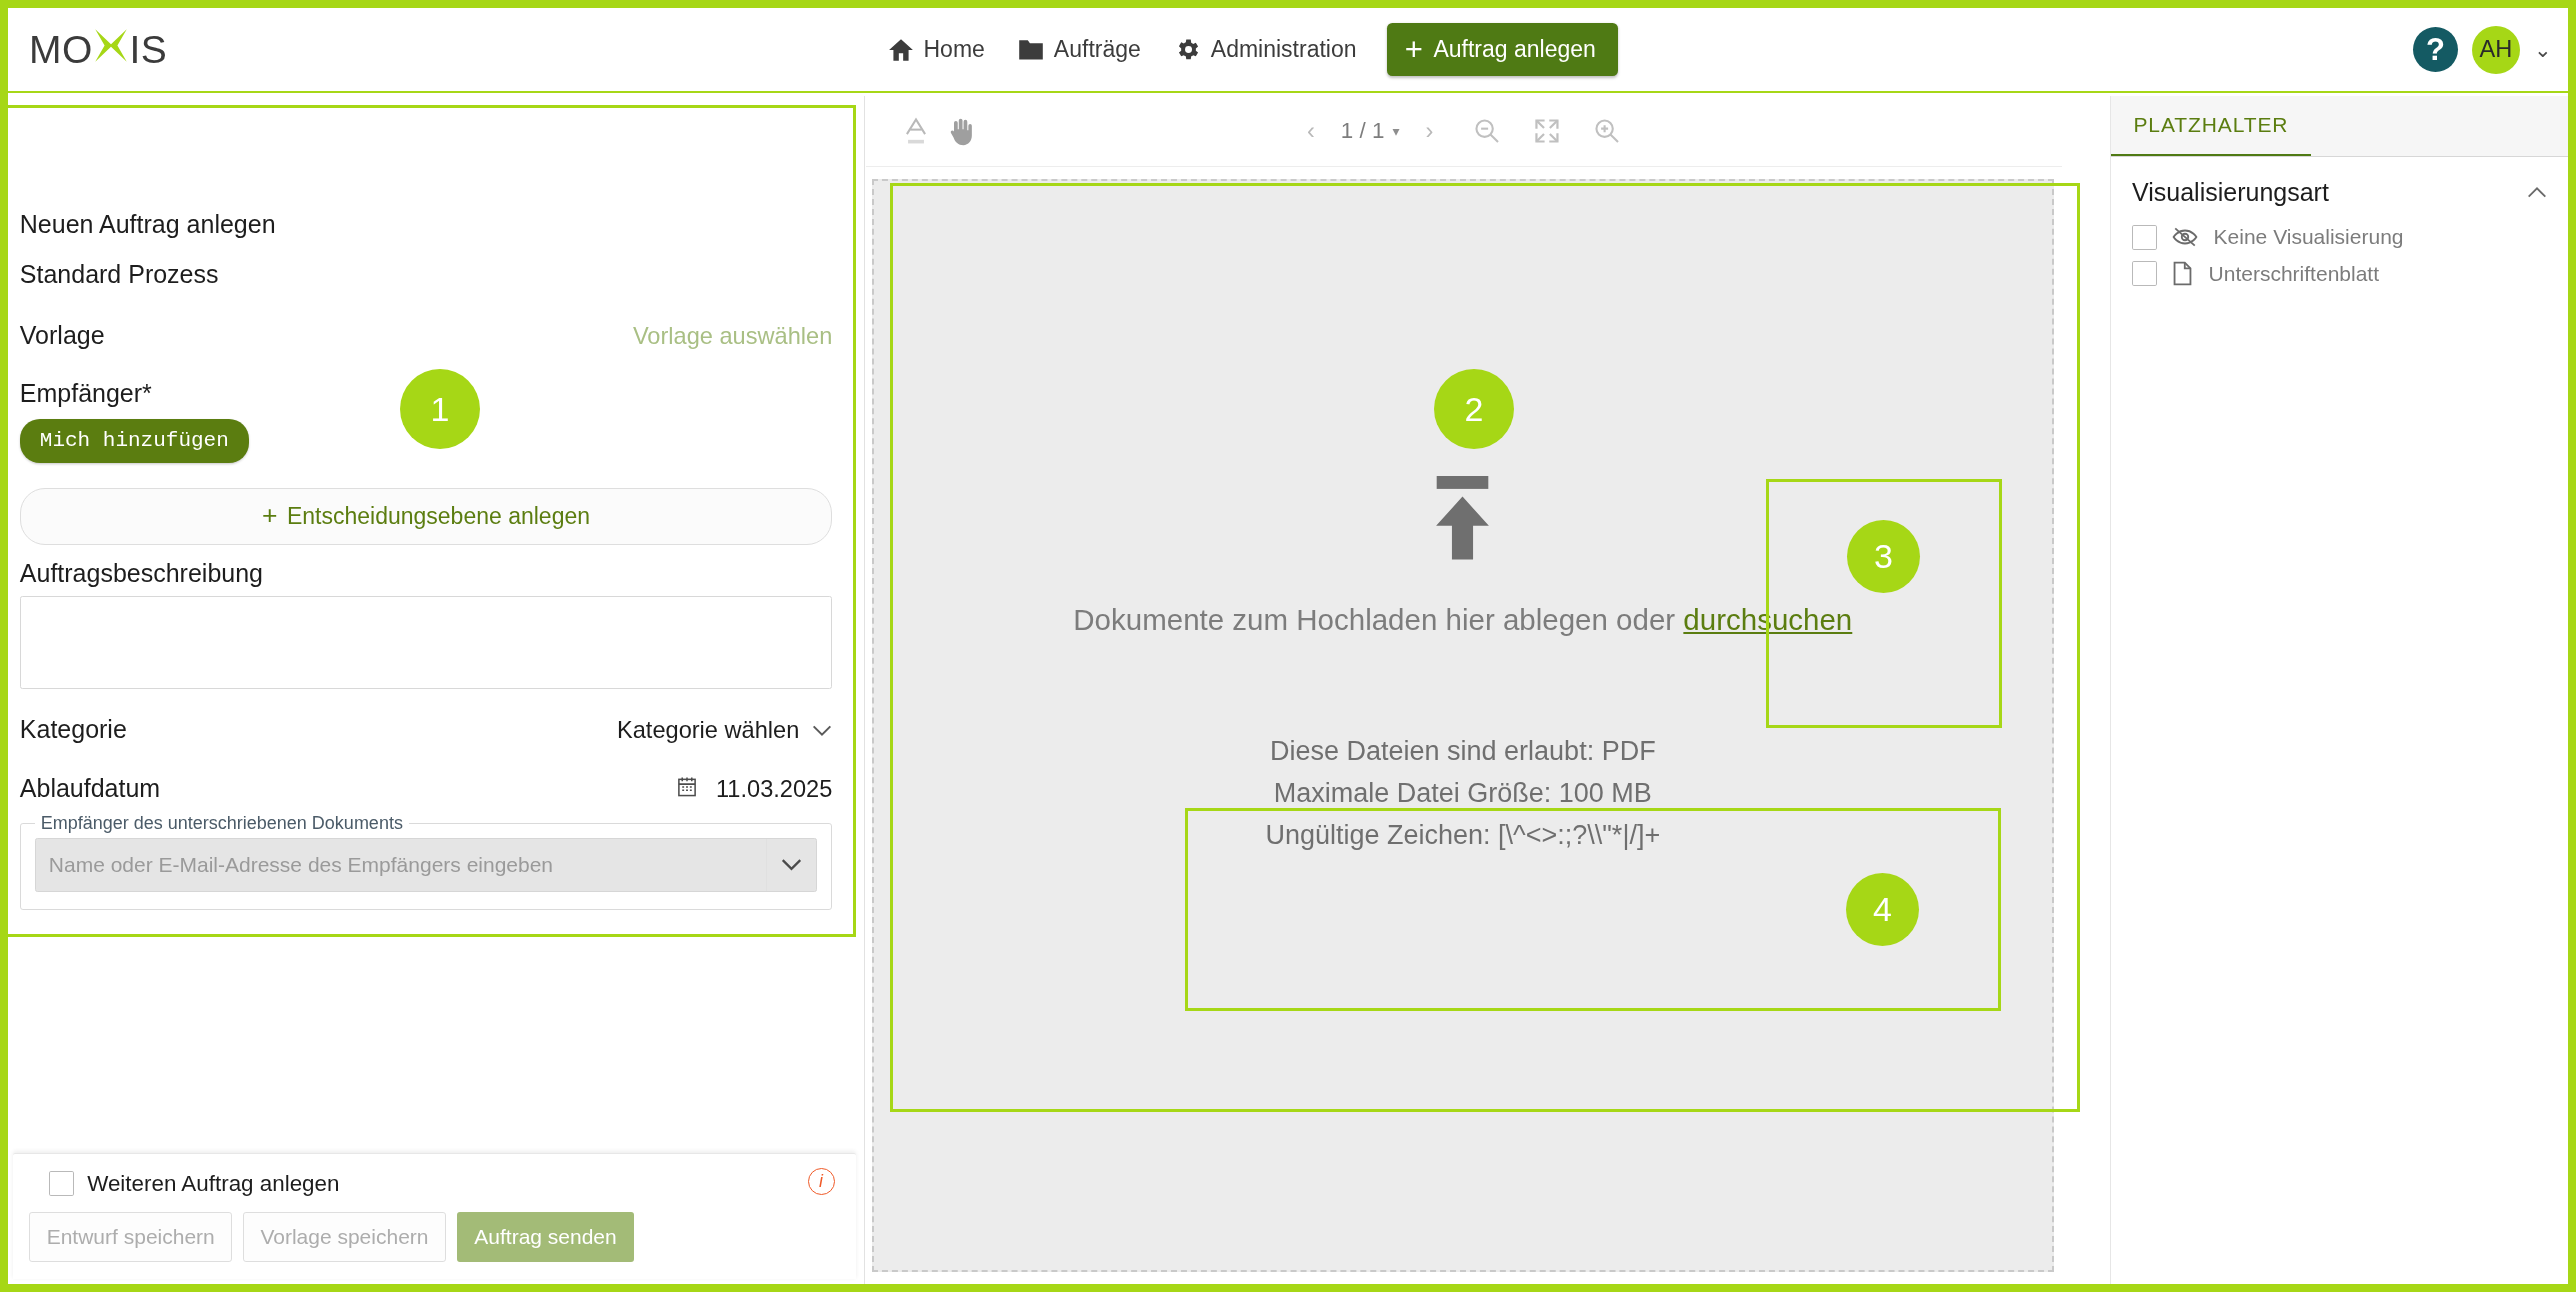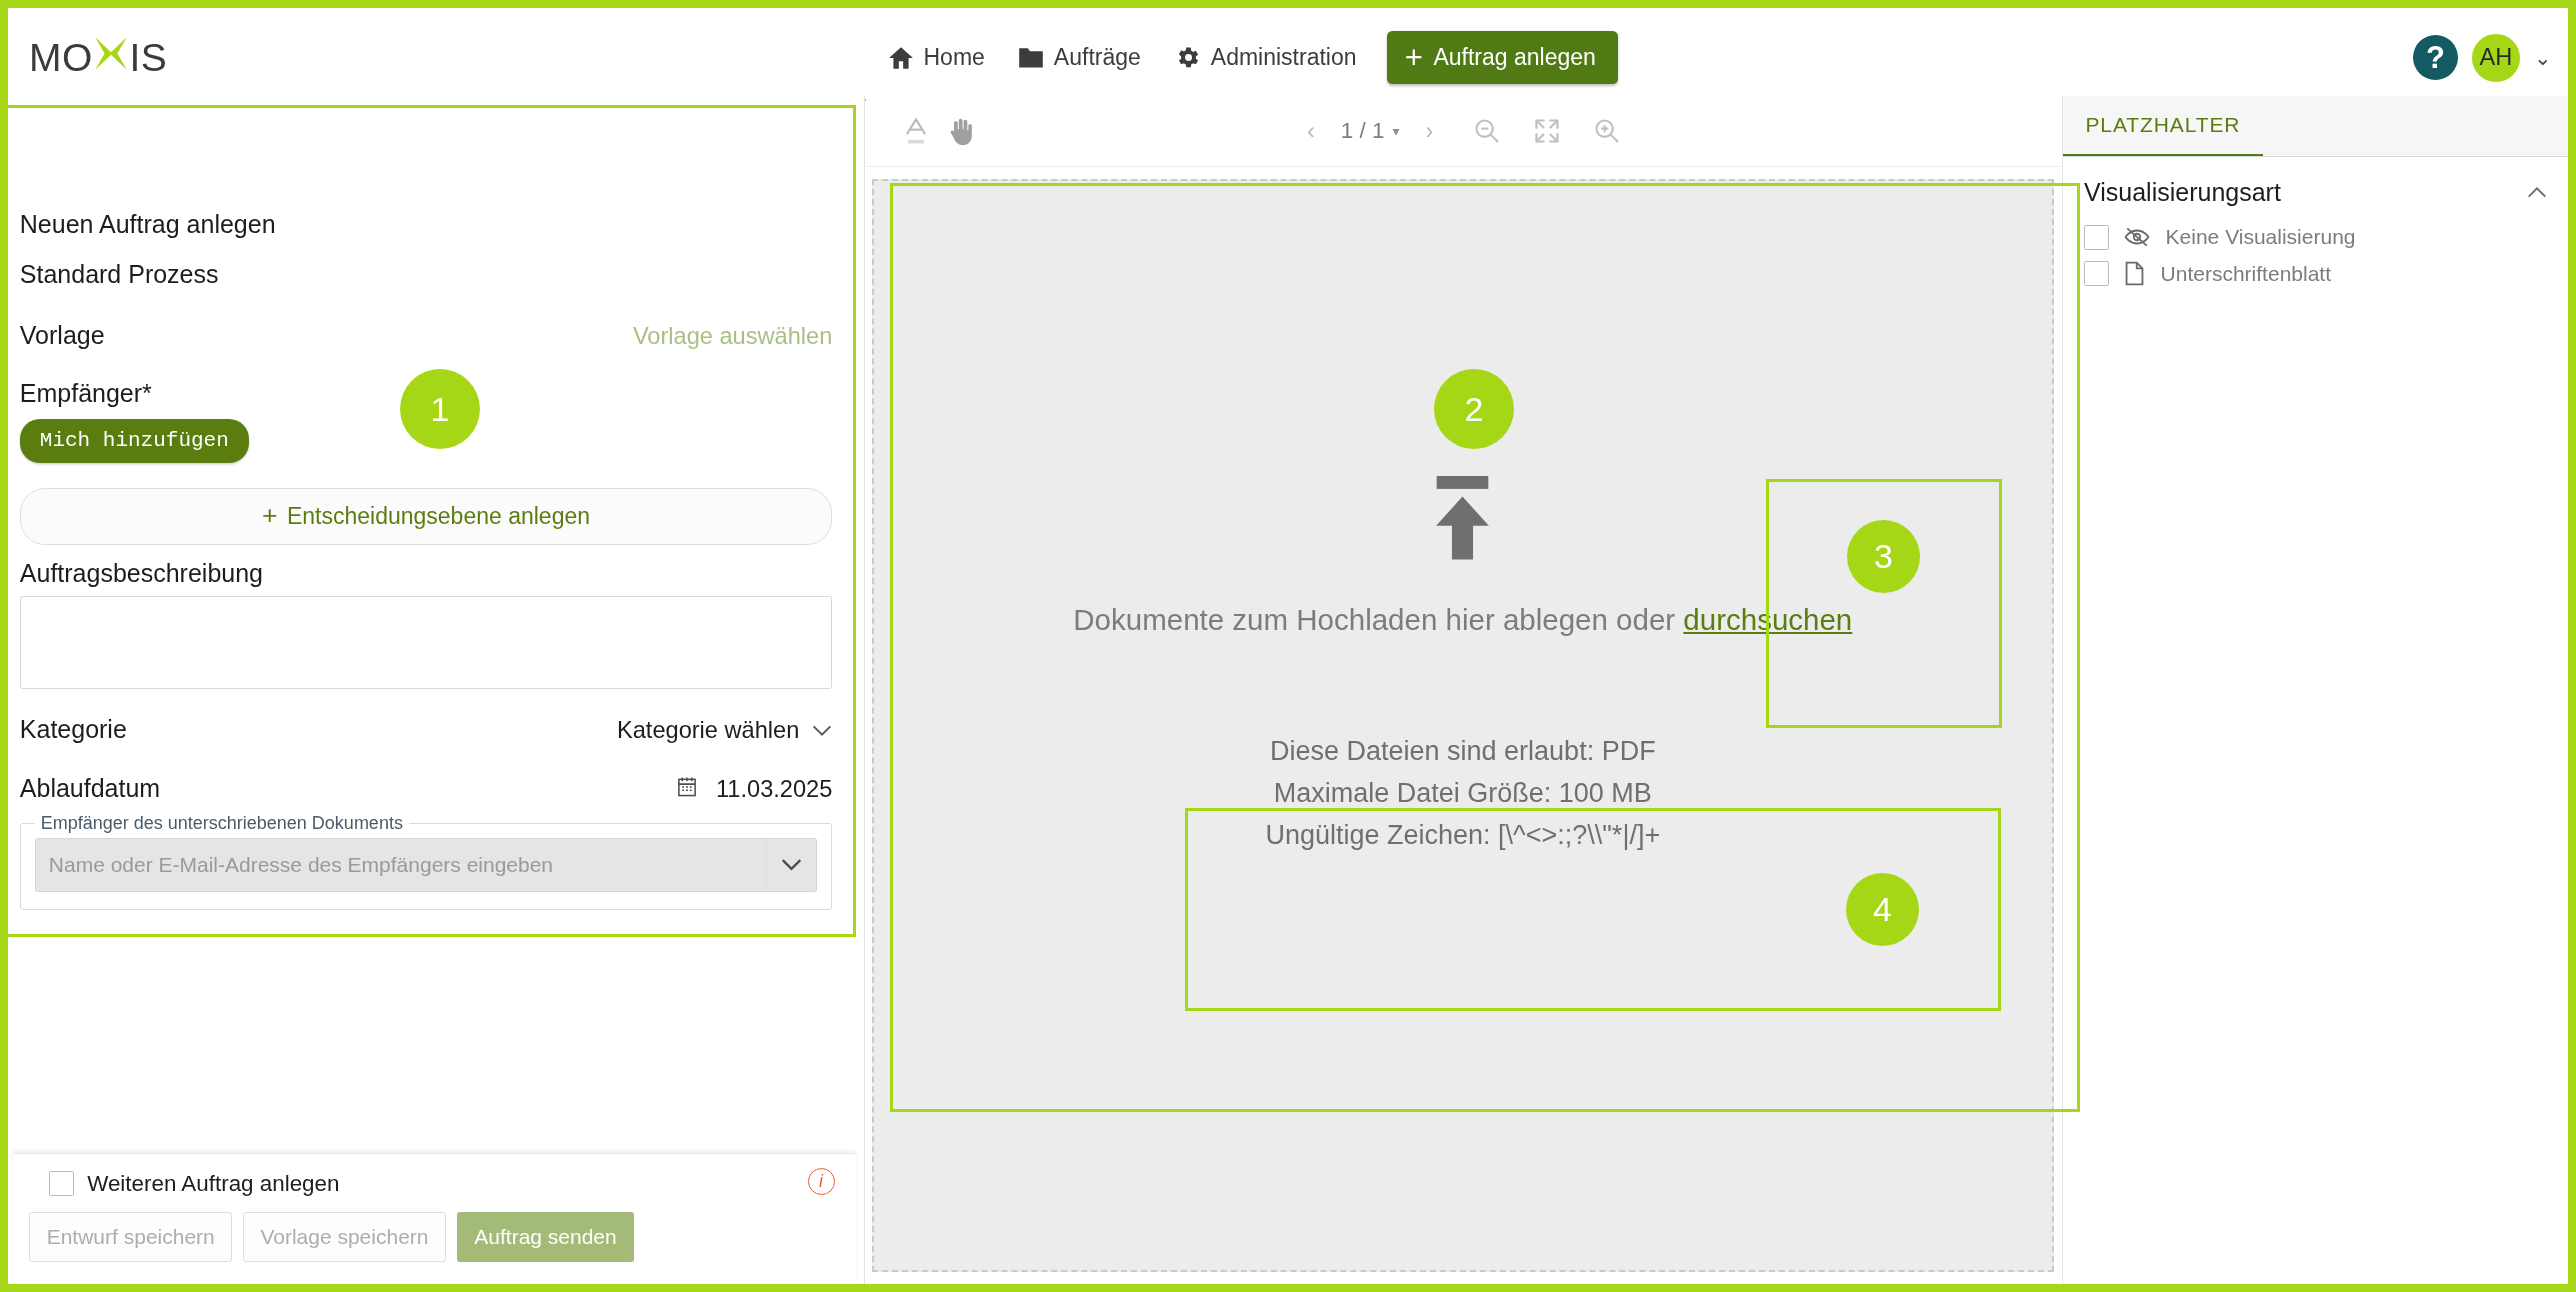--- a/index.html
+++ b/index.html
@@ -20,21 +20,20 @@
 
   
   #topbar {
     position: absolute;
     left: 0; top: 0; right: 0;
     height: 85px;
     background: #ffffff;
     border-bottom: 2.9px solid #a6d716;
     display: flex;
     align-items: center;
-    margin-top: 8px;
   }
   #logo {
     margin-left: 21px;
     display: flex;
     align-items: center;
     height: 100%;
   }
   .logo-text {
     font-size: 39px;
     letter-spacing: 0.6px;
@@ -358,21 +357,21 @@
     text-align: center;
     color: #6f6f6f;
     font-size: 27px;
     line-height: 1.55;
   }
 
   
   #right-col {
     position: absolute;
     right: 0; top: 88px;
-    width: 506px;
+    width: 458px;
     bottom: 0;
     background: #ffffff;
     border-left: 0.6px solid #e6e6e6;
   }
   #tabstrip {
     height: 61px;
     background: #f6f6f6;
     border-bottom: 1.8px solid #d7d7d7;
     display: flex;
     align-items: stretch;

